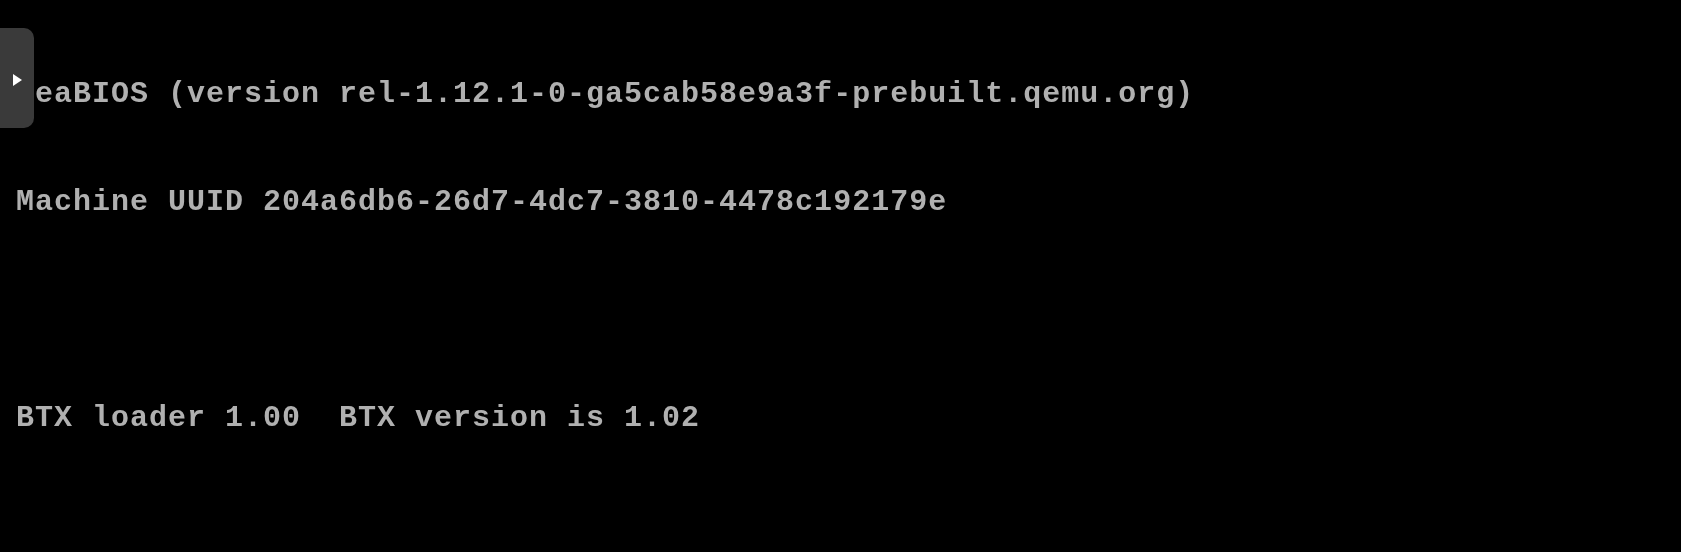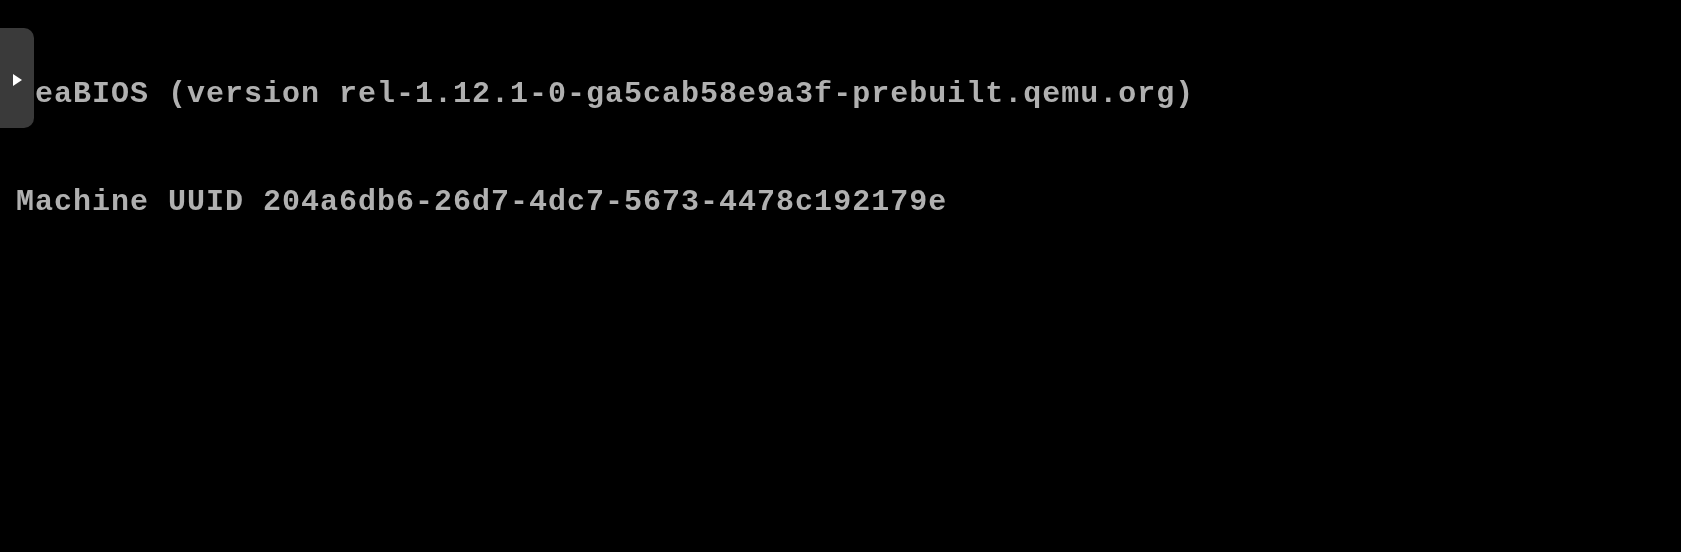--- a/index.html
+++ b/index.html
@@ -55,22 +55,23 @@
 <div class="tab-handle">
   <span>
     <svg viewBox="0 0 16 16">
         <path d="M4 2 L13 8 L4 14 Z"></path>
       </svg>
   </span>
 </div>
 
 <div class="terminal">
   <span class="line">SeaBIOS (version rel-1.12.1-0-ga5cab58e9a3f-prebuilt.qemu.org)</span>
-  <span class="line">Machine UUID 204a6db6-26d7-4dc7-5673-4478c192179e</span>
+  <span class="line">Machine UUID 204a6db6-26d7-4dc7-3810-4478c192179e</span>
   <span class="line"></span>
+  <span class="line">BTX loader 1.00  BTX version is 1.02</span>
   
   
   
   
   
   
   
 </div>
 
 </body></html>

